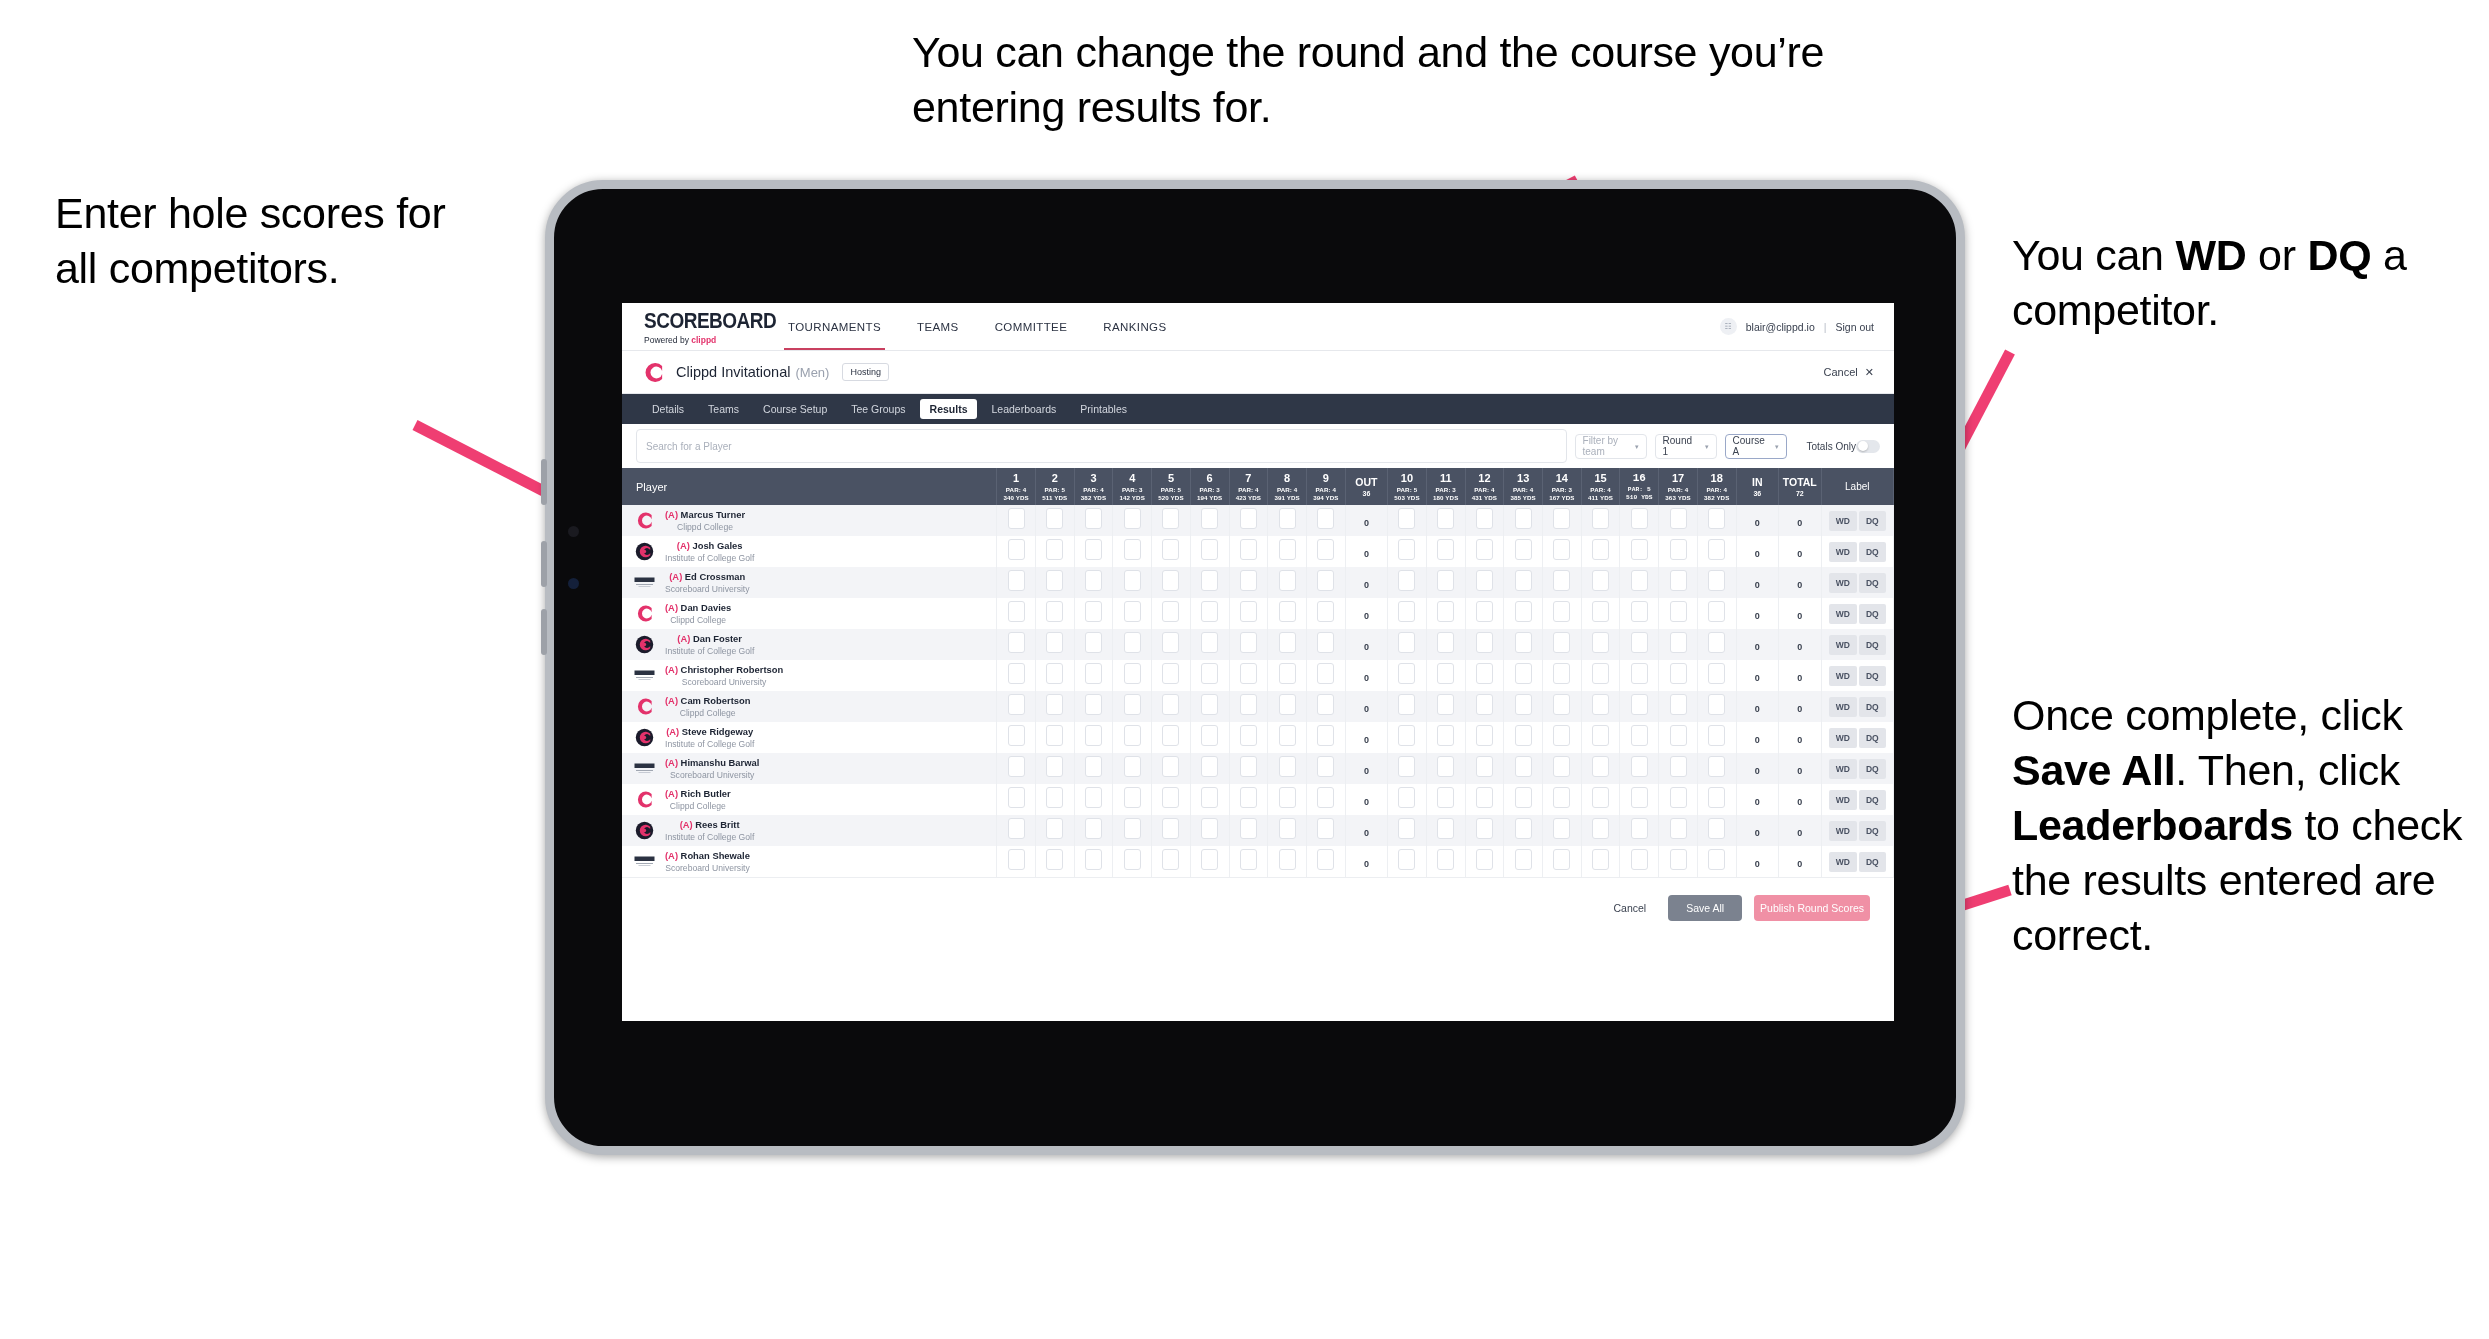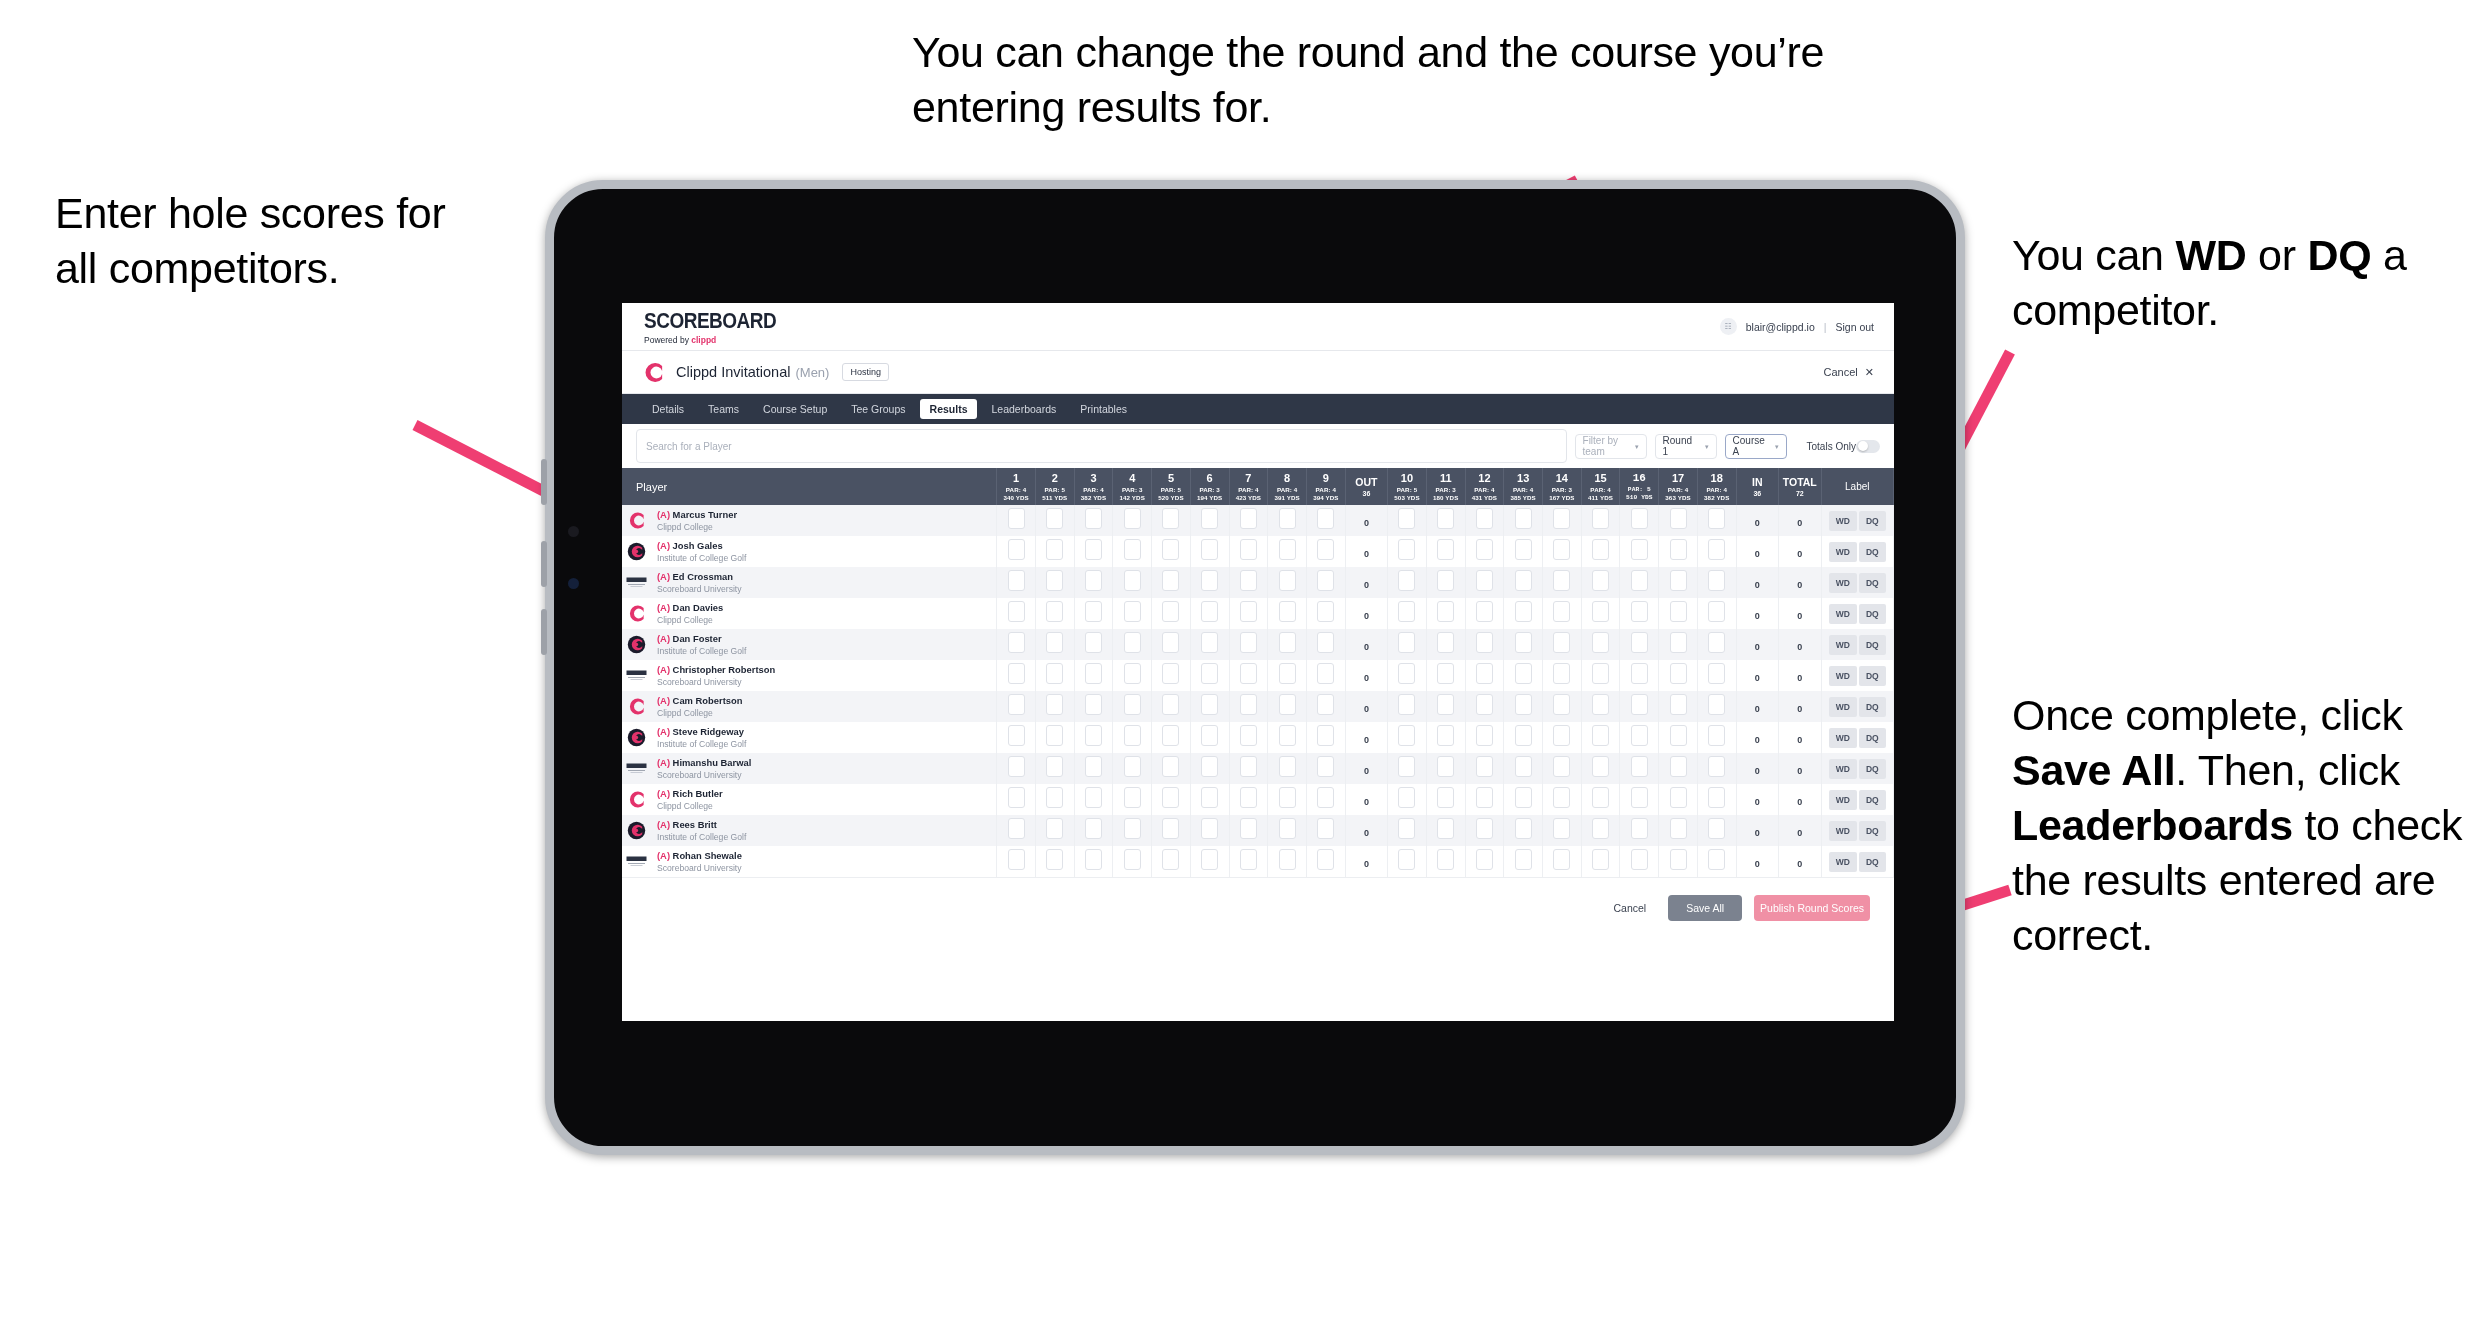--- a/index.html
+++ b/index.html
@@ -185,21 +185,21 @@
   .hole-yds { font-size:6.2px; font-weight:600; line-height:1.2; letter-spacing:.1px;}
   th.agg .agg-n { font-size:10.5px; font-weight:700; }
   th.agg .agg-v { font-size:7px; font-weight:600; margin-top:2px; }
   th.label-h { font-size:10px; font-weight:500; }
 
   tbody tr { height: 31px; }
   tbody tr.odd  { background:#f3f4f7; }
   tbody tr.even { background:#ffffff; }
   tbody td { border-right:1px solid #edeff2; text-align:center; }
 
-  .pl-cell { text-align:left; padding-left:4px; }
+  .pl-cell { text-align:center; padding-left:12px; }
   .pl-inner { display:flex; align-items:center; gap:10px; }
   .pl-logo { width:21px; height:21px; flex:0 0 21px; display:flex; align-items:center; justify-content:center; }
   .pl-name { font-size:9.4px; font-weight:700; color:#1d2433; line-height:1.25; }
   .pl-name .amt { color:#e3326b; }
   .pl-team { font-size:8.6px; color:#8d94a1; line-height:1.3; margin-top:1px;}
 
   .score-box {
     width:17px;height:21px;border:1px solid #dfe2e8;border-radius:3px;
     background:#fff; display:inline-block;
   }
@@ -265,20 +265,34 @@
   <div class="tab-btn" id="tb3"></div>
   <div class="tab-dot" id="td1"></div>
   <div class="tab-dot" id="td2"></div>
 
   <div id="screen">
 
     <div id="topnav">
       <div class="logo-wrap">
         <div class="logo-main">SCOREBOARD</div>
         <div class="logo-sub"><span>Powered by </span><span class="pink">clippd</span></div>
+      </div>
+      <div class="nav-items">
+        <div class="nav-item active">
+          <span>TOURNAMENTS</span>
+        </div>
+        <div class="nav-item">
+          <span>TEAMS</span>
+        </div>
+        <div class="nav-item">
+          <span>COMMITTEE</span>
+        </div>
+        <div class="nav-item">
+          <span>RANKINGS</span>
+        </div>
       </div>
       <div class="nav-right">
         <div class="nav-avatar">
           <span>☷</span>
         </div>
         <span>blair@clippd.io</span>
         <span class="sep">|</span>
         <span class="signout">Sign out</span>
       </div>
     </div>

